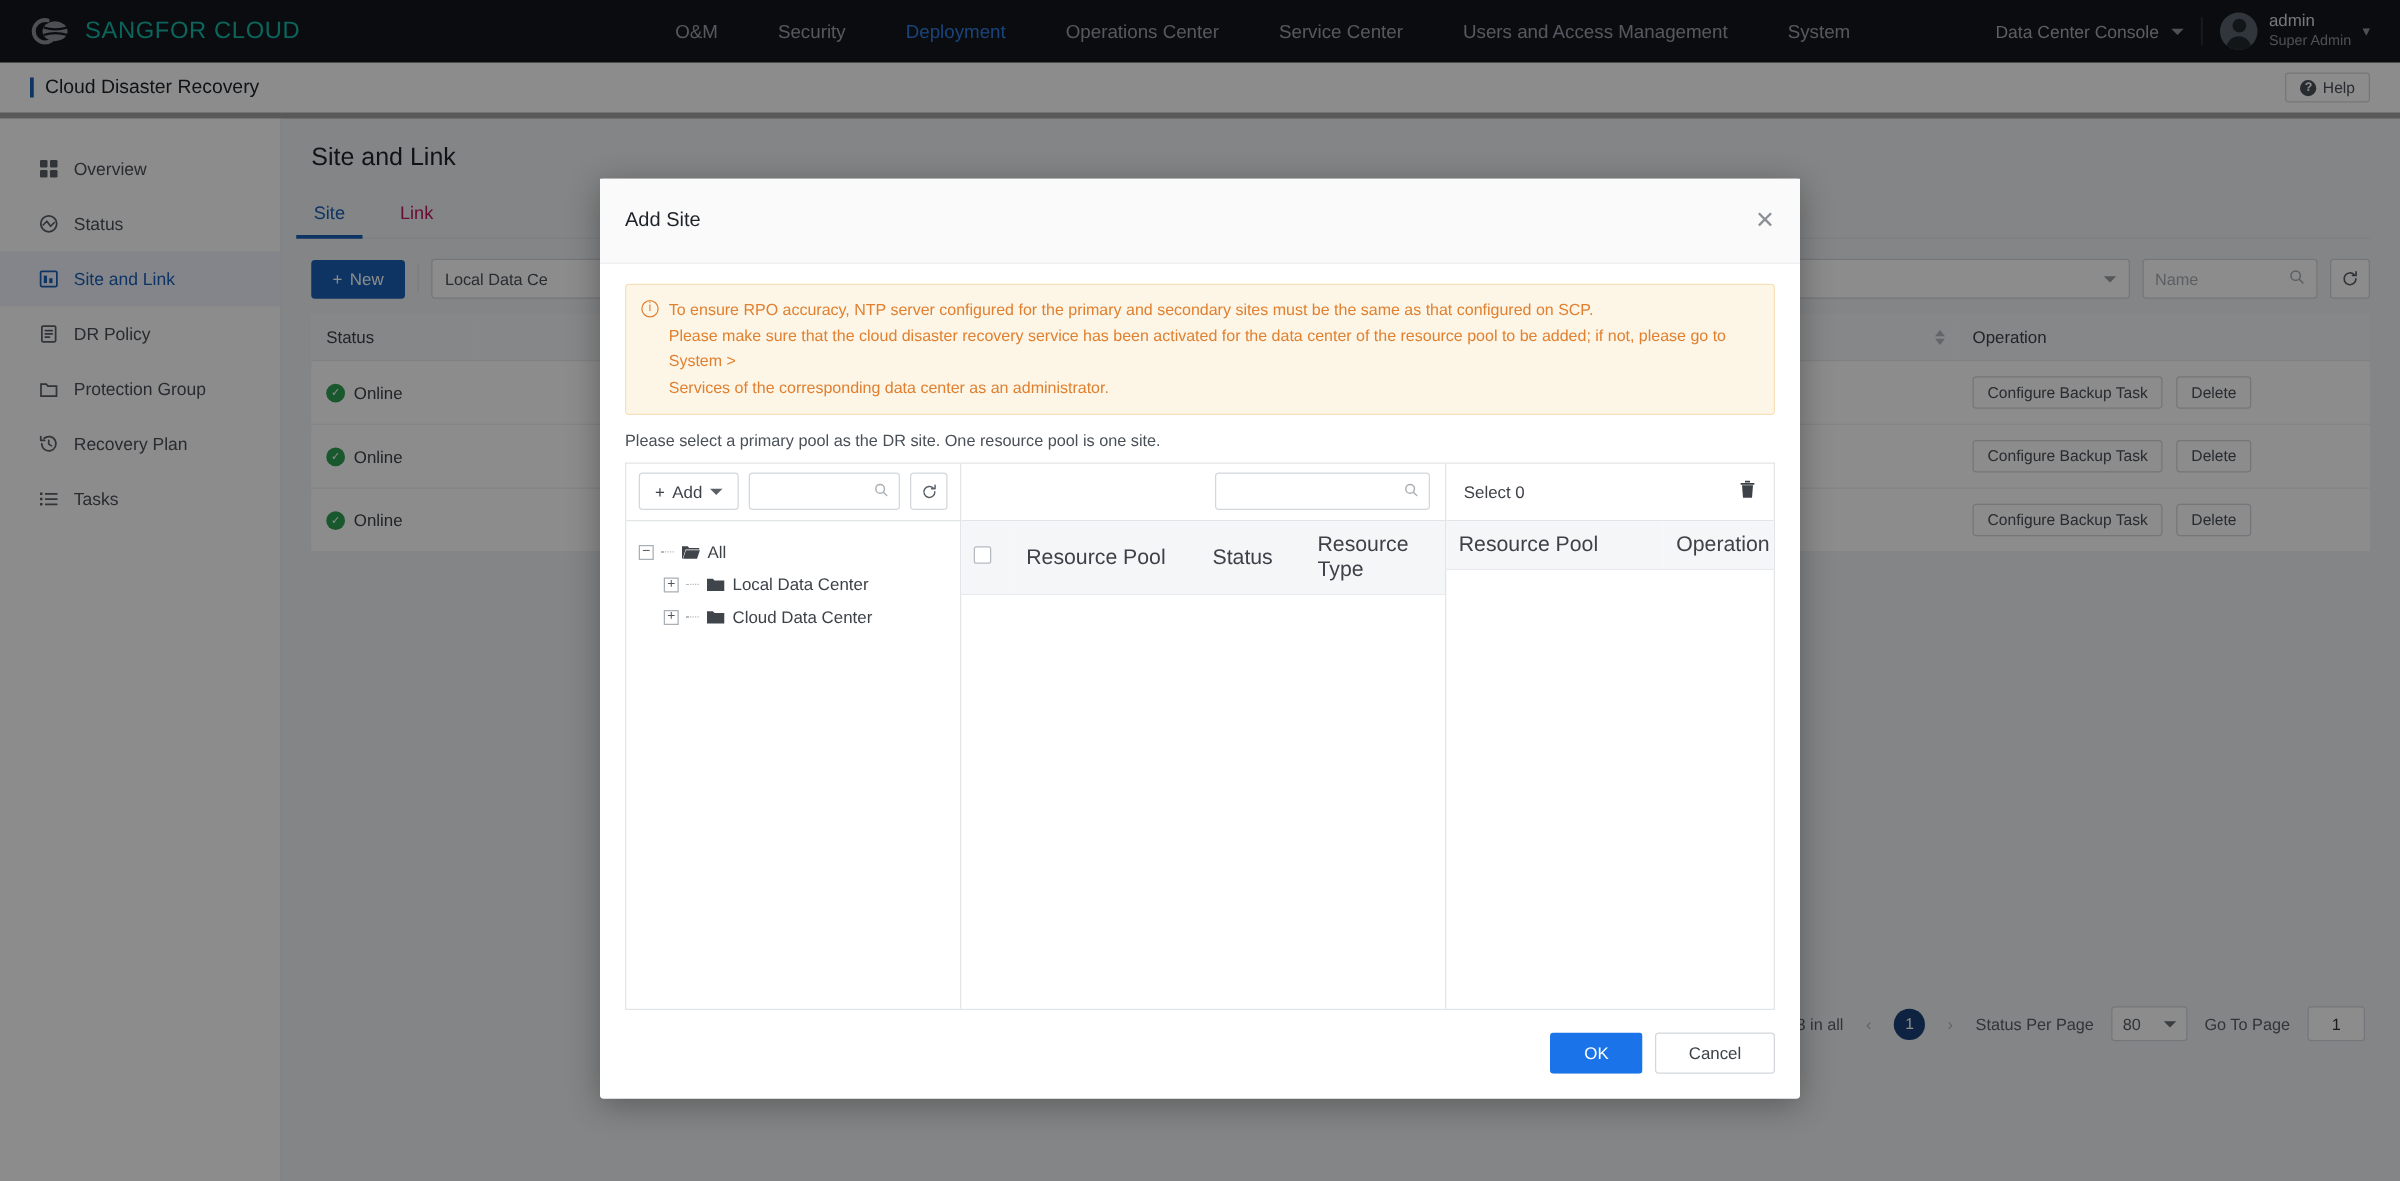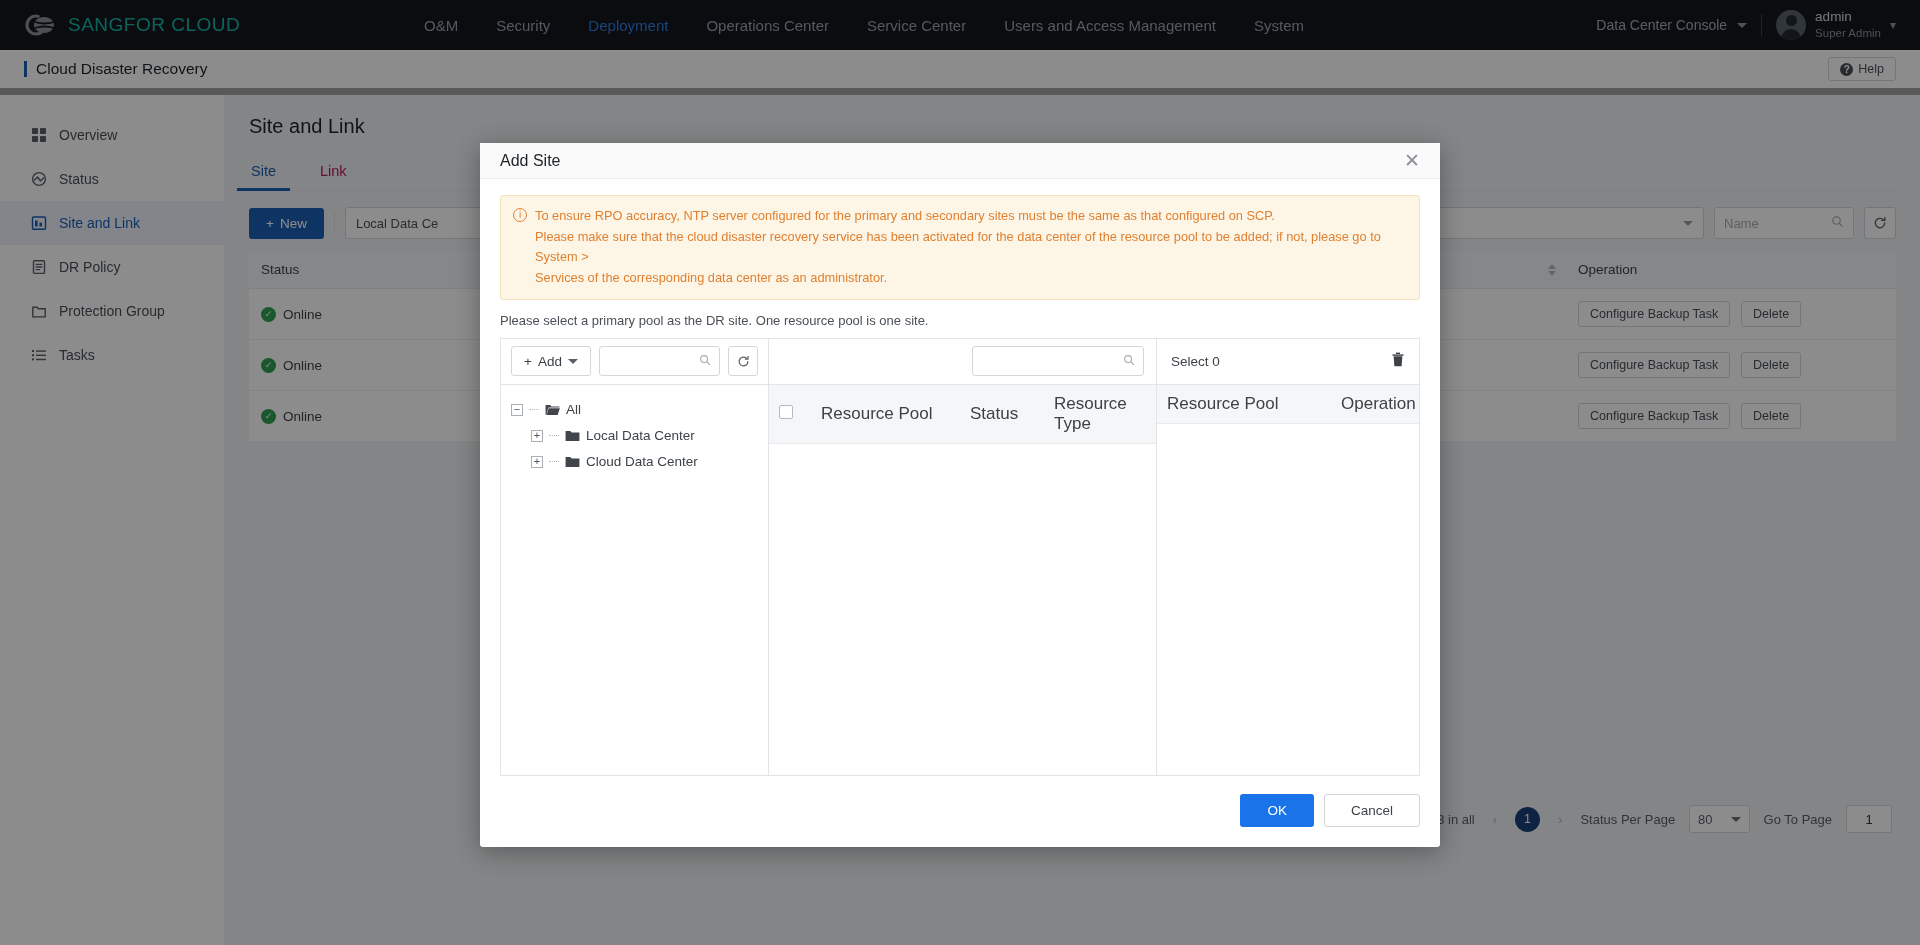--- a/index.html
+++ b/index.html
@@ -14,21 +14,21 @@
   .app { position: relative; width: 1920px; height: 945px; }
 
   
   .topnav {
     height: 50px; background: #13171c; display: flex; align-items: center;
     padding: 0 24px; position: relative; z-index: 5;
   }
   .brand { display: flex; align-items: center; gap: 10px; width: 360px; }
   .brand-logo { width: 34px; height: 26px; position: relative; }
   .brand-text { color: #14b8a6; font-size: 19px; letter-spacing: .5px; }
-  .nav-items { display: flex; align-items: center; gap: 38px; flex: 1; justify-content: flex-start; margin-left: 40px; }
+  .nav-items { display: flex; align-items: center; gap: 48px; flex: 1; justify-content: center; margin-left: 40px; }
   .nav-item { color: #9aa2ad; font-size: 15px; cursor: pointer; white-space: nowrap; }
   .nav-item.active { color: #2f7de1; }
   .nav-right { display: flex; align-items: center; gap: 14px; }
   .console-sel { color: #a6adb7; font-size: 14px; display: flex; align-items: center; gap: 10px; cursor: pointer; }
   .caret-dn { width: 0; height: 0; border-left: 5px solid transparent; border-right: 5px solid transparent; border-top: 5px solid #8d949e; }
   .nav-divider { width: 1px; height: 22px; background: #3a4049; }
   .user-box { display: flex; align-items: center; gap: 9px; cursor: pointer; }
   .avatar {
     width: 30px; height: 30px; border-radius: 50%; background: #5a6370;
     position: relative; overflow: hidden; flex: none;
@@ -36,21 +36,21 @@
   .avatar::before { content:""; position:absolute; width:11px; height:11px; border-radius:50%; background:#23282e; left:9.5px; top:5px; }
   .avatar::after { content:""; position:absolute; width:20px; height:12px; border-radius:10px 10px 0 0; background:#23282e; left:5px; top:19px; }
   .user-meta { line-height: 1.25; }
   .user-name { color: #d7dbe0; font-size: 13.5px; }
   .user-role { color: #8d949e; font-size: 11.5px; }
   .chev { color: #8d949e; font-size: 12px; }
 
   
   .page-head {
     height: 45px; background: #fff; display: flex; align-items: center;
-    padding: 0 24px; border-bottom: 7px solid #a3a3a3; justify-content: space-between;
+    padding: 0 24px; border-bottom: 5px solid #a3a3a3; justify-content: space-between;
   }
   .page-head-left { display: flex; align-items: center; gap: 9px; }
   .head-bar { width: 3px; height: 16px; background: #1a5fb4; }
   .page-head-title { font-size: 15.5px; color: #1d2329; }
   .help-btn {
     border: 1px solid #d3d7dc; background: #fff; border-radius: 3px;
     padding: 4px 11px; font-size: 12.5px; color: #4a5058; display: flex;
     align-items: center; gap: 5px; cursor: pointer;
   }
   .help-ico {
@@ -126,21 +126,21 @@
   .pg-sel { border: 1px solid #d3d7dc; background: #fff; border-radius: 3px; height: 28px; display: flex; align-items: center; gap: 18px; padding: 0 8px; font-size: 13px; cursor: pointer; }
   .pg-input { border: 1px solid #d3d7dc; background: #fff; border-radius: 3px; height: 28px; width: 46px; text-align: center; font-size: 13px; outline: none; font-family: inherit; color: #333; }
 
   
   .overlay { position: absolute; inset: 0; background: rgba(0,0,0,.45); z-index: 10; }
   .modal {
     position: absolute; left: 480px; top: 143px; width: 960px; background: #fff;
     border-radius: 3px; z-index: 11; box-shadow: 0 5px 26px rgba(0,0,0,.32);
   }
   .modal-head {
-    height: 36px; display: flex; align-items: center; justify-content: space-between;
+    height: 68px; display: flex; align-items: center; justify-content: space-between;
     padding: 0 20px; border-bottom: 1px solid #ebedef; background: #fafafa;
   }
   .modal-title { font-size: 16px; color: #1d2329; }
   .modal-close { font-size: 19px; color: #8b9098; cursor: pointer; line-height: 1; }
   .modal-body { padding: 16px 20px 18px; }
   .alert {
     background: #fdf6e7; border: 1px solid #f5e2bd; border-radius: 3px;
     padding: 10px 12px; display: flex; gap: 8px; color: #e08030; font-size: 12.8px; line-height: 1.62;
   }
   .alert-ico {
@@ -282,20 +282,30 @@
         </span>
         <span>DR Policy</span>
       </div>
       <div class="side-item">
         <span class="side-ico">
           <svg viewBox="0 0 16 16" fill="none" stroke="#5a6068" stroke-width="1.4">
               <path d="M1.8 4.2h4.2l1.3 1.6h6.9v8.1H1.8z"></path>
             </svg>
         </span>
         <span>Protection Group</span>
+      </div>
+      <div class="side-item">
+        <span class="side-ico">
+          <svg viewBox="0 0 16 16" fill="none" stroke="#5a6068" stroke-width="1.4">
+              <path d="M2.4 8a5.7 5.7 0 1 0 1.8-4.2" stroke-linecap="round"></path>
+              <path d="M1.6 2.2v3.1h3.1" stroke-linecap="round" stroke-linejoin="round"></path>
+              <path d="M8 5.2V8.3l2.2 1.4" stroke-linecap="round"></path>
+            </svg>
+        </span>
+        <span>Recovery Plan</span>
       </div>
       <div class="side-item">
         <span class="side-ico">
           <svg viewBox="0 0 16 16" fill="#5a6068">
               <rect x="1" y="3" width="2" height="2"></rect>
               <rect x="5" y="3.4" width="10" height="1.4"></rect>
               <rect x="1" y="7.2" width="2" height="2"></rect>
               <rect x="5" y="7.6" width="10" height="1.4"></rect>
               <rect x="1" y="11.4" width="2" height="2"></rect>
               <rect x="5" y="11.8" width="10" height="1.4"></rect>

